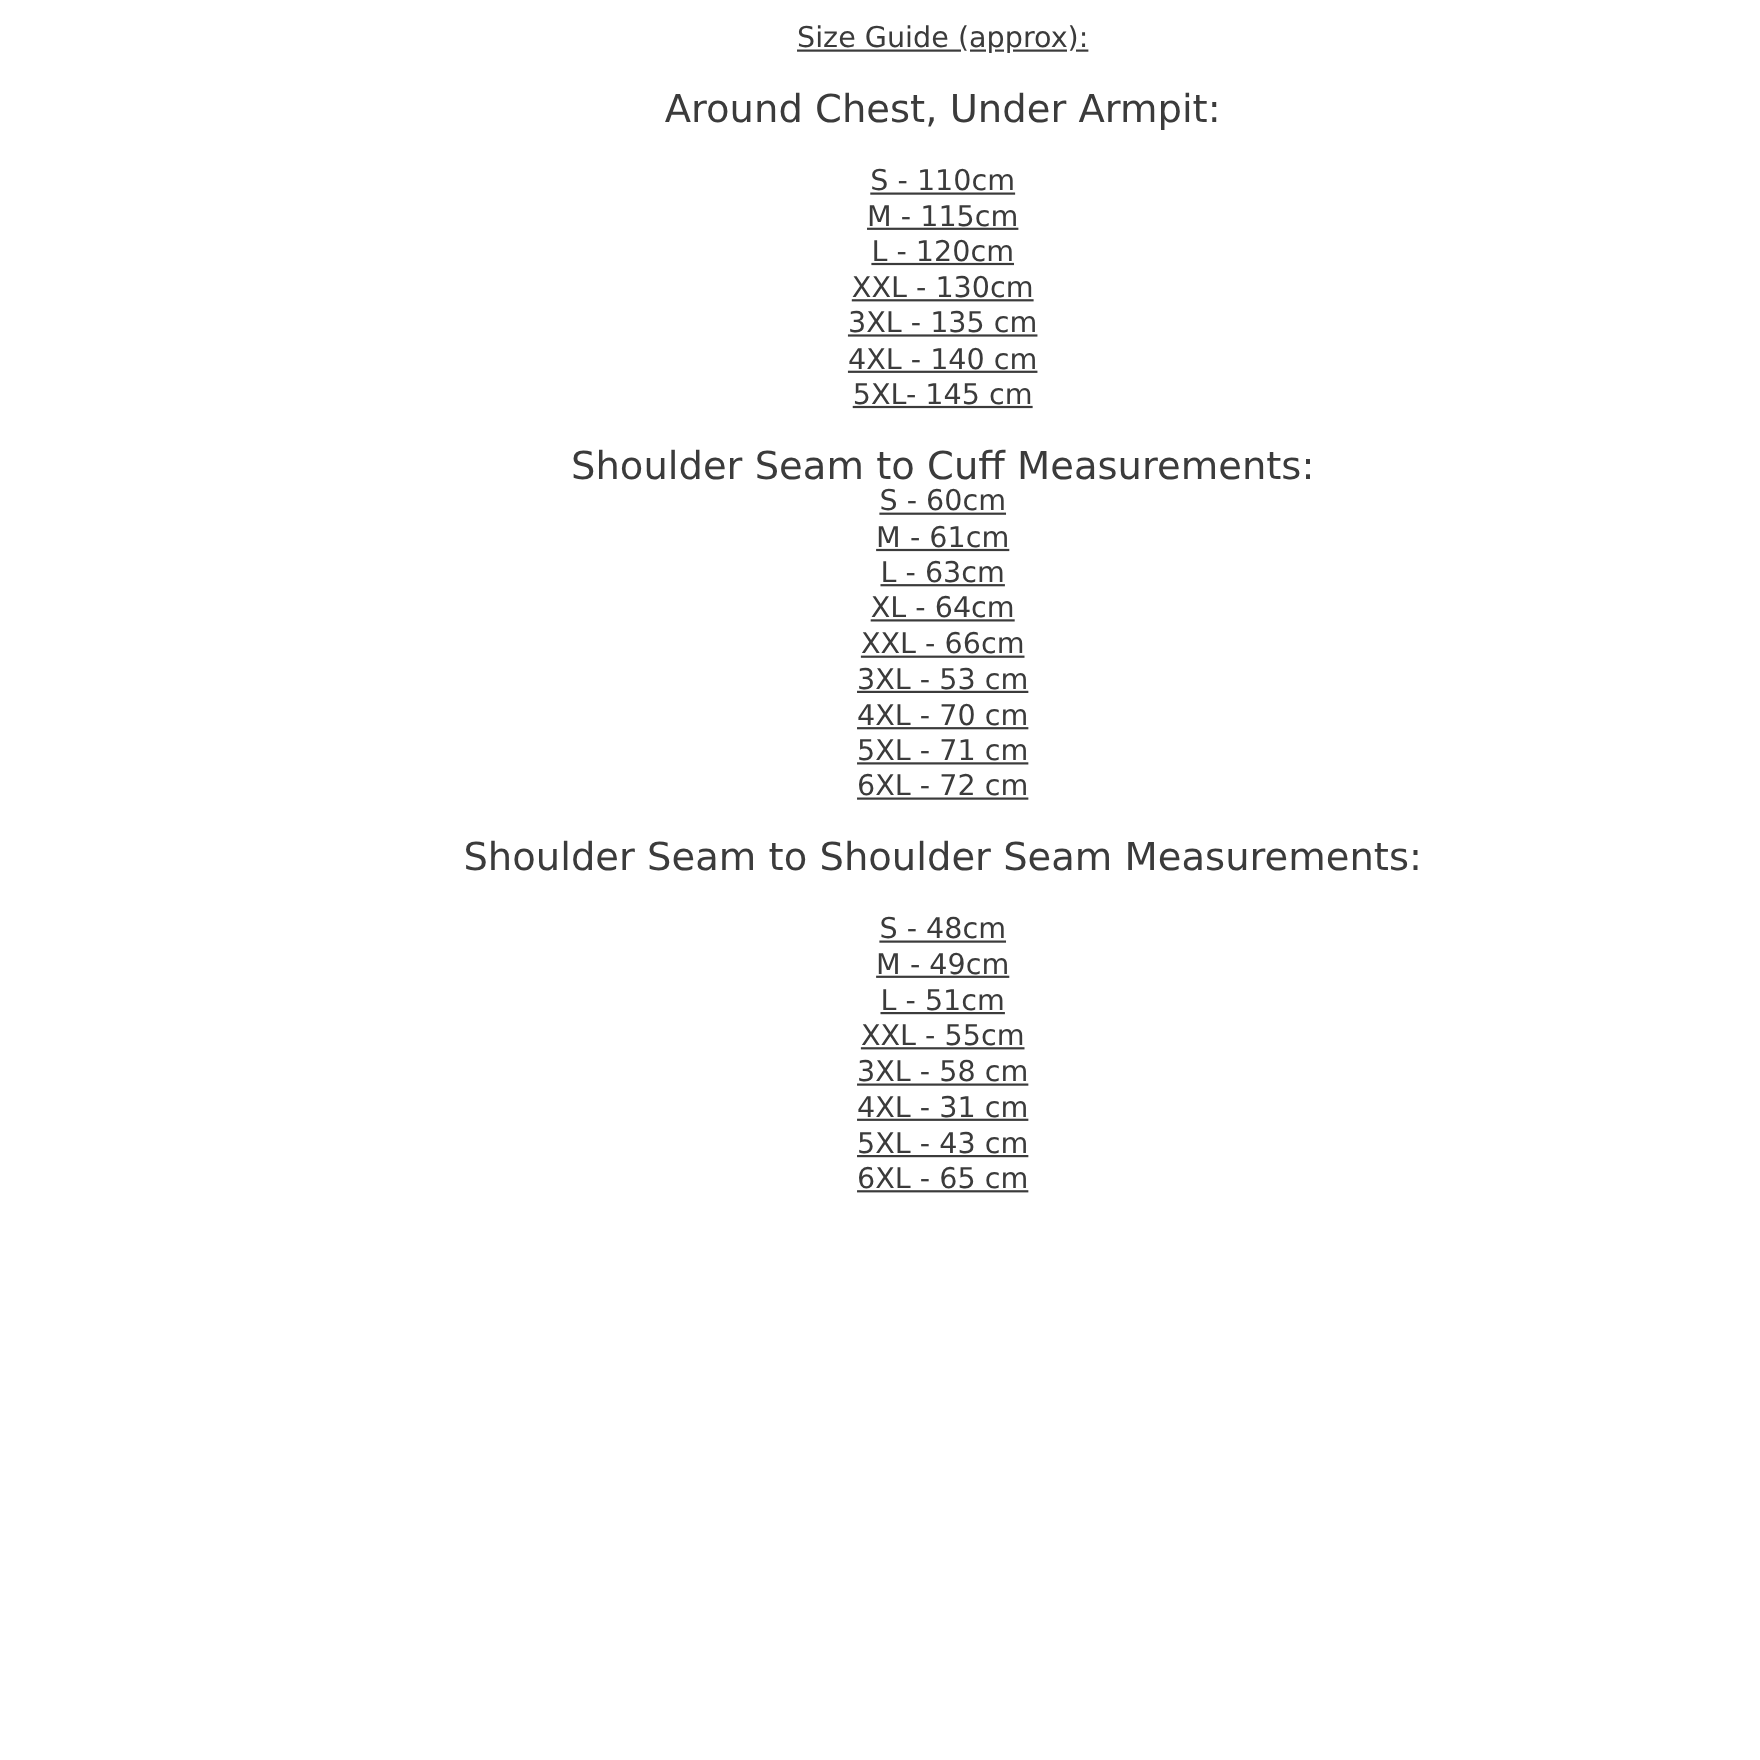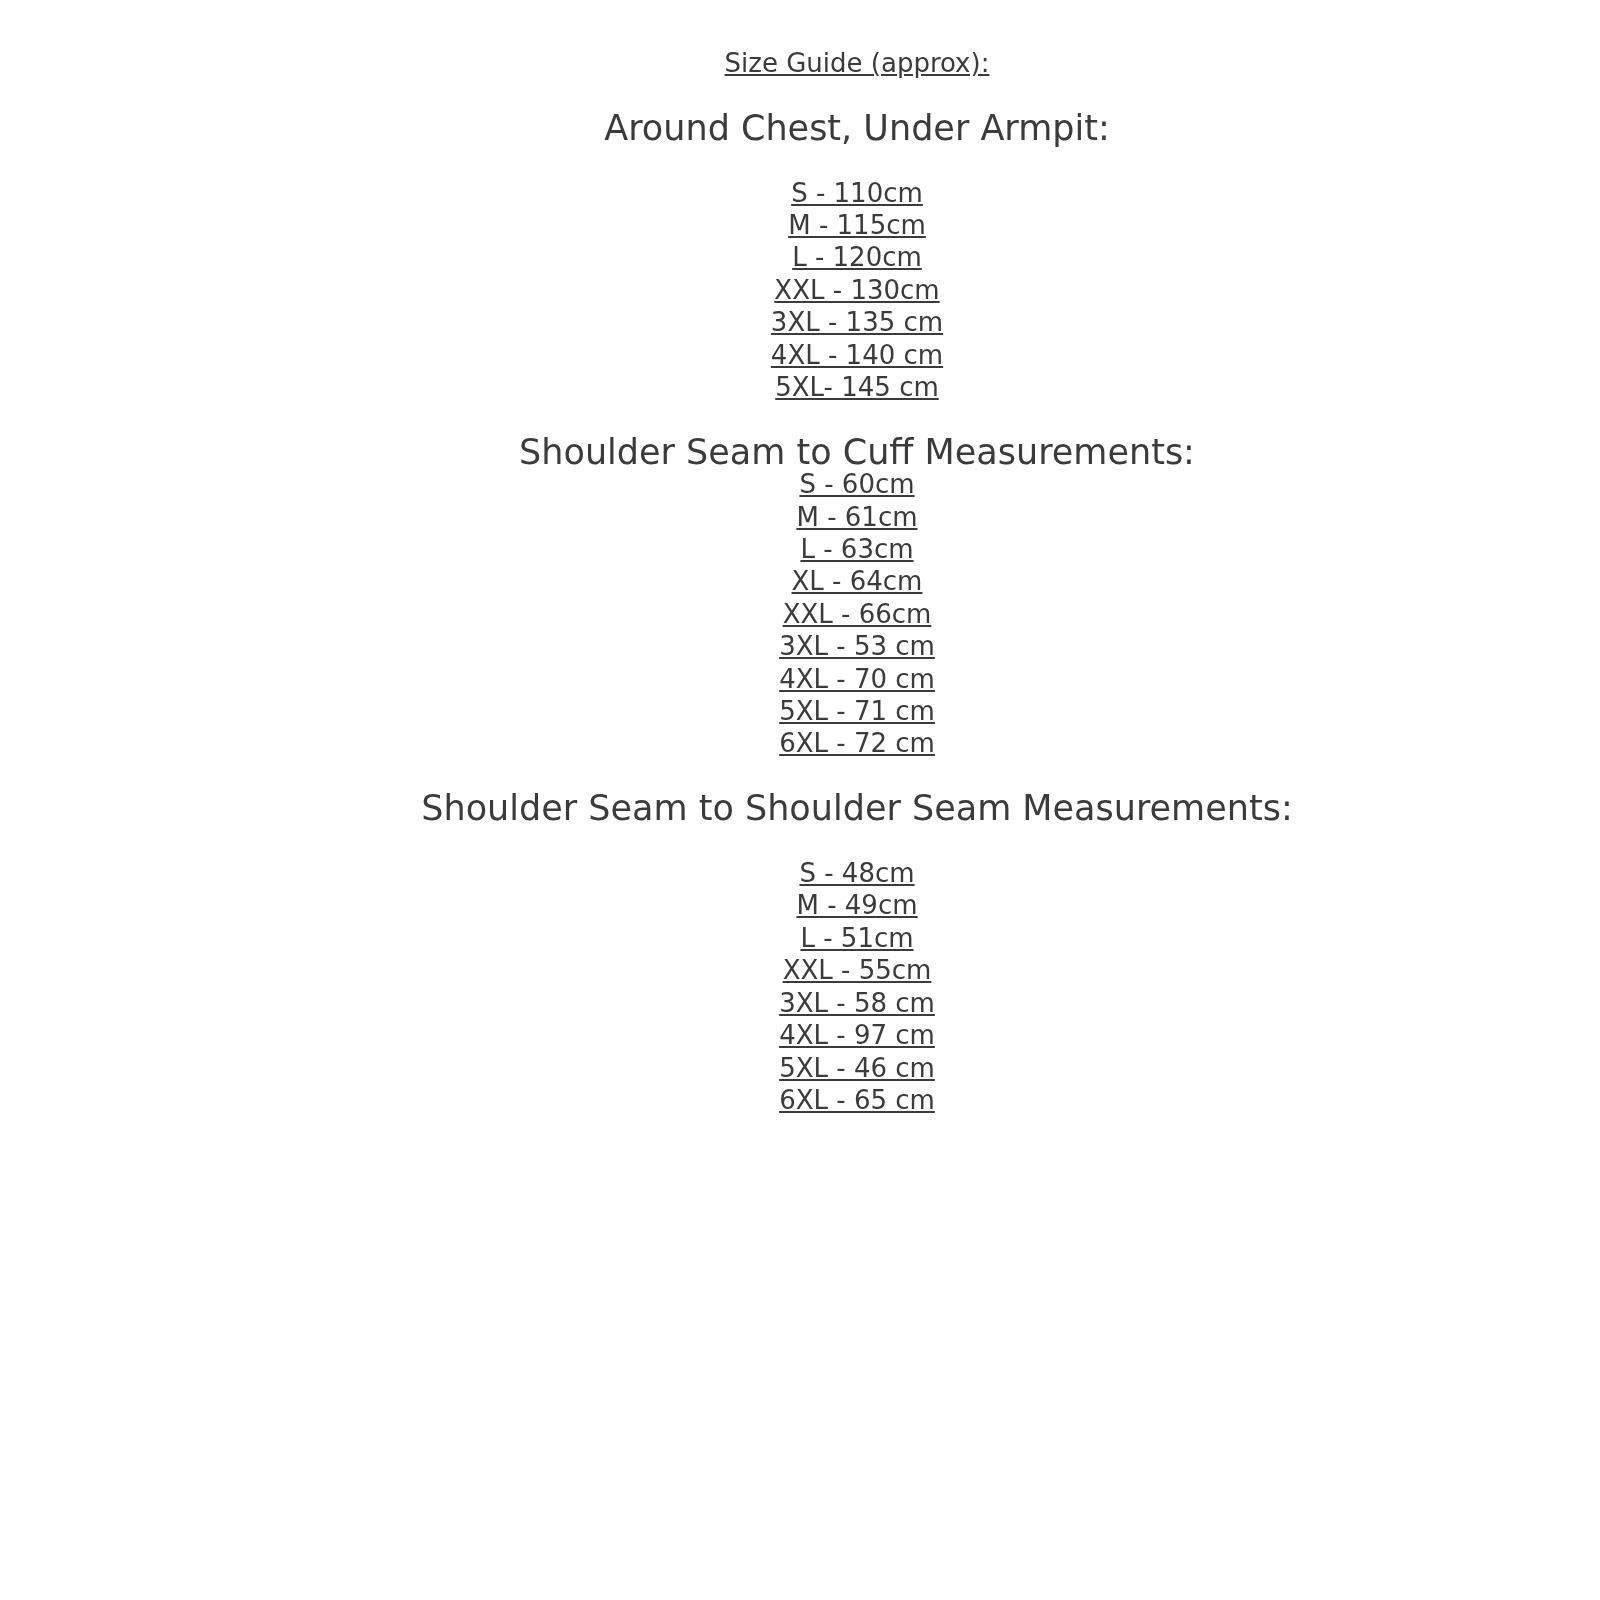--- a/index.html
+++ b/index.html
@@ -15,21 +15,20 @@
     color: #3b3b3b;
   }
   .page {
     box-sizing: border-box;
     width: 100%;
     padding-top: 19px;
     padding-left: 114px; 
     text-align: center;
     font-size: 26px;
     line-height: 32.4px;
-    margin-top: 28px;
   }
   .title {
     margin: 0;
     font-size: 26px;
     font-weight: normal;
     text-decoration: underline;
     line-height: 32.4px;
   }
   .section {
     margin-top: 32.4px; 
@@ -109,22 +108,22 @@
 
   <div class="item">M - 49cm</div>
 
   <div class="item">L - 51cm</div>
 
 
   <div class="item">XXL - 55cm</div>
 
   <div class="item">3XL - 58 cm</div>
 
-  <div class="item">4XL - 97 cm</div>
+  <div class="item">4XL - 31 cm</div>
 
-  <div class="item">5XL - 46 cm</div>
+  <div class="item">5XL - 43 cm</div>
 
   <div class="item">6XL - 65 cm</div>
 </div>
   </section>
 
 </div>
 </div>
 
 </body></html>

